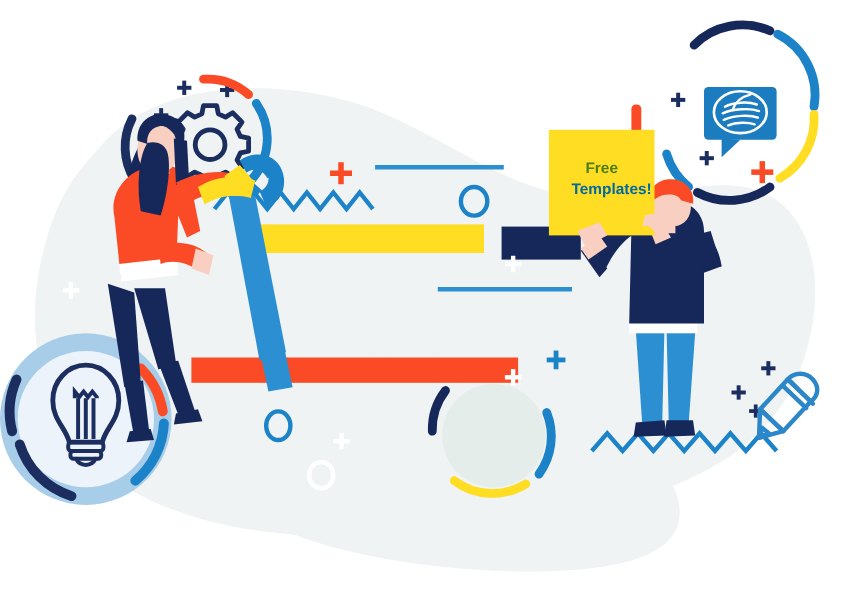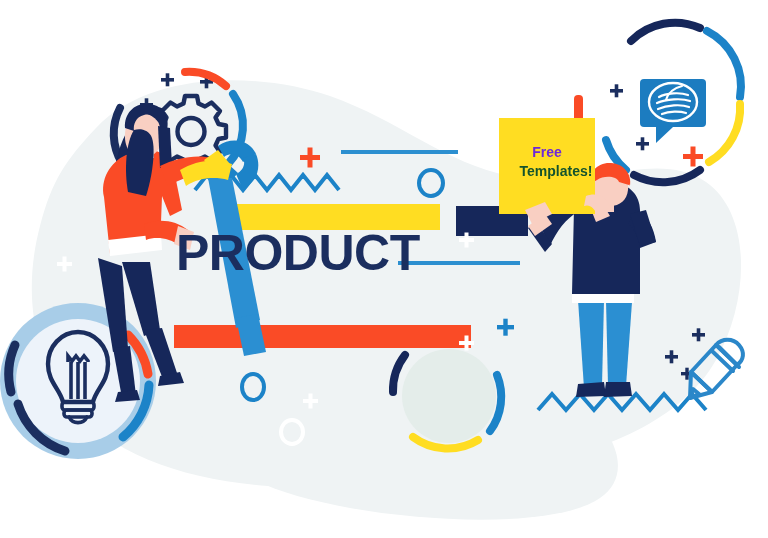--- a/index.html
+++ b/index.html
@@ -250,21 +250,20 @@
     <rect x="574" y="95" width="9" height="35" rx="4" fill="#FA4B26"></rect>
 
     <rect x="499" y="118" width="96" height="96" fill="#FFDD22"></rect>
 
     <path d="M586,196 C596,192 606,196 610,206 L598,216 C594,208 590,204 584,206 Z" fill="#F9CFC2"></path>
 
     <path d="M525,210 L545,202 L552,214 L532,224 Z" fill="#F9CFC2"></path>
 
   </svg>
 
-  <div class="ttl" style="position:absolute;left:176px;top:227px;font-size:50px;line-height:52px;color:#1B2E5F;">PRODUCT</div>
 
 
   <div style="position:absolute;left:499px;top:143px;width:96px;text-align:center;">
-    <div class="note-txt" style="font-size:14px;line-height:19px;color:#6d28d9;">Free</div>
-    <div class="note-txt" style="font-size:14px;line-height:19px;color:#14532d;padding-left:18px;">Templates!</div>
+    <div class="note-txt" style="font-size:14px;line-height:19px;color:#4d7c0f;">Free</div>
+    <div class="note-txt" style="font-size:14px;line-height:19px;color:#0369a1;padding-left:18px;">Templates!</div>
   </div>
 
 </div>
 
 </body></html>

